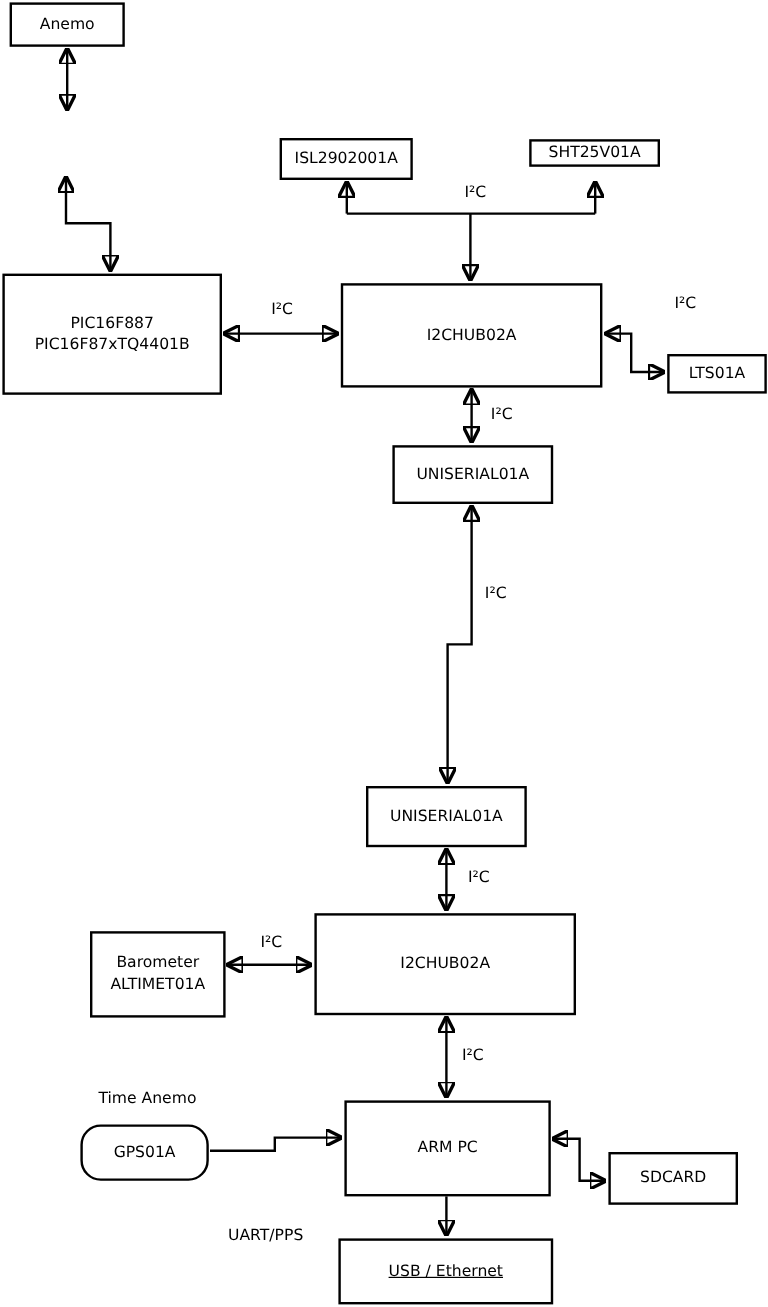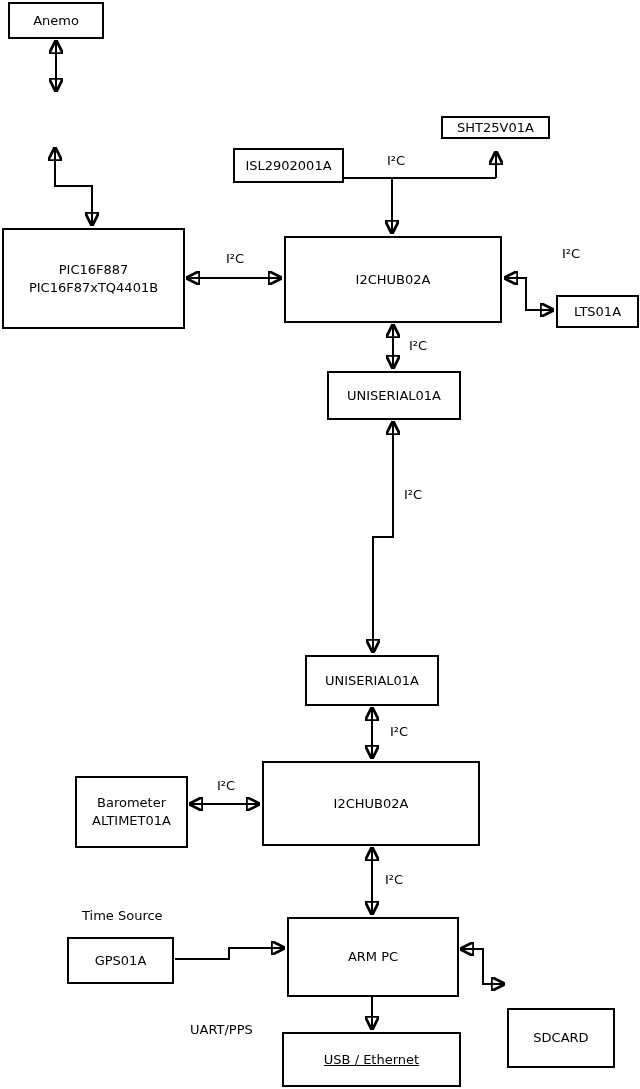--- a/index.html
+++ b/index.html
@@ -58,58 +58,58 @@
     <path d="M 461 949 H 483 V 984 H 504" marker-start="url(#ah)" marker-end="url(#ah)"></path>
     <path d="M 372 983 V 1029" marker-start="url(#ah)" marker-end="url(#ah)"></path>
   </svg>
 
   <div class="node" style="left:8px;top:2px;width:96px;height:37px;">Anemo</div>
 
 
   <div class="node" style="left:2px;top:228px;width:183px;height:101px;">PIC16F887
 PIC16F87xTQ4401B</div>
 
-  <div class="node" style="left:233px;top:115px;width:111px;height:35px;margin-top:33px;">ISL2902001A</div>
+  <div class="node" style="left:233px;top:115px;width:111px;height:35px;">ISL2902001A</div>
 
   <div class="node" style="left:441px;top:116px;width:109px;height:23px;">SHT25V01A</div>
 
   <div class="node" style="left:284px;top:236px;width:218px;height:87px;">I2CHUB02A</div>
 
   <div class="node" style="left:556px;top:295px;width:83px;height:33px;">LTS01A</div>
 
   <div class="node" style="left:327px;top:371px;width:134px;height:49px;">UNISERIAL01A</div>
 
   <div class="node" style="left:305px;top:655px;width:134px;height:51px;">UNISERIAL01A</div>
 
   <div class="node" style="left:262px;top:761px;width:218px;height:85px;">I2CHUB02A</div>
 
   <div class="node" style="left:75px;top:776px;width:113px;height:72px;">Barometer
 ALTIMET01A</div>
 
-  <div class="node" style="left:67px;top:937px;width:107px;height:47px;">GPS01A</div>
+  <div class="node" style="left:67px;top:937px;width:107px;height:47px;border-radius:17px;">GPS01A</div>
 
   <div class="node" style="left:287px;top:917px;width:172px;height:80px;">ARM PC</div>
 
-  <div class="node" style="left:507px;top:960px;width:108px;height:60px;margin-top:48px;">SDCARD</div>
+  <div class="node" style="left:507px;top:960px;width:108px;height:44px;">SDCARD</div>
 
   <div class="node" style="left:282px;top:1032px;width:179px;height:55px;text-decoration:underline;">USB / Ethernet</div>
 
   <span class="edge-label" style="left:387px;top:153px;">I²C</span>
 
   <span class="edge-label" style="left:226px;top:251px;">I²C</span>
 
   <span class="edge-label" style="left:562px;top:246px;">I²C</span>
 
   <span class="edge-label" style="left:409px;top:338px;">I²C</span>
 
   <span class="edge-label" style="left:404px;top:487px;">I²C</span>
 
   <span class="edge-label" style="left:390px;top:724px;">I²C</span>
 
   <span class="edge-label" style="left:217px;top:778px;">I²C</span>
 
   <span class="edge-label" style="left:385px;top:872px;">I²C</span>
 
-  <span class="edge-label" style="left:82px;top:908px;">Time Source</span>
+  <span class="edge-label" style="left:82px;top:908px;">Time Anemo</span>
 
   <span class="edge-label" style="left:190px;top:1022px;">UART/PPS</span>
 
 </div>
 
 </body></html>

